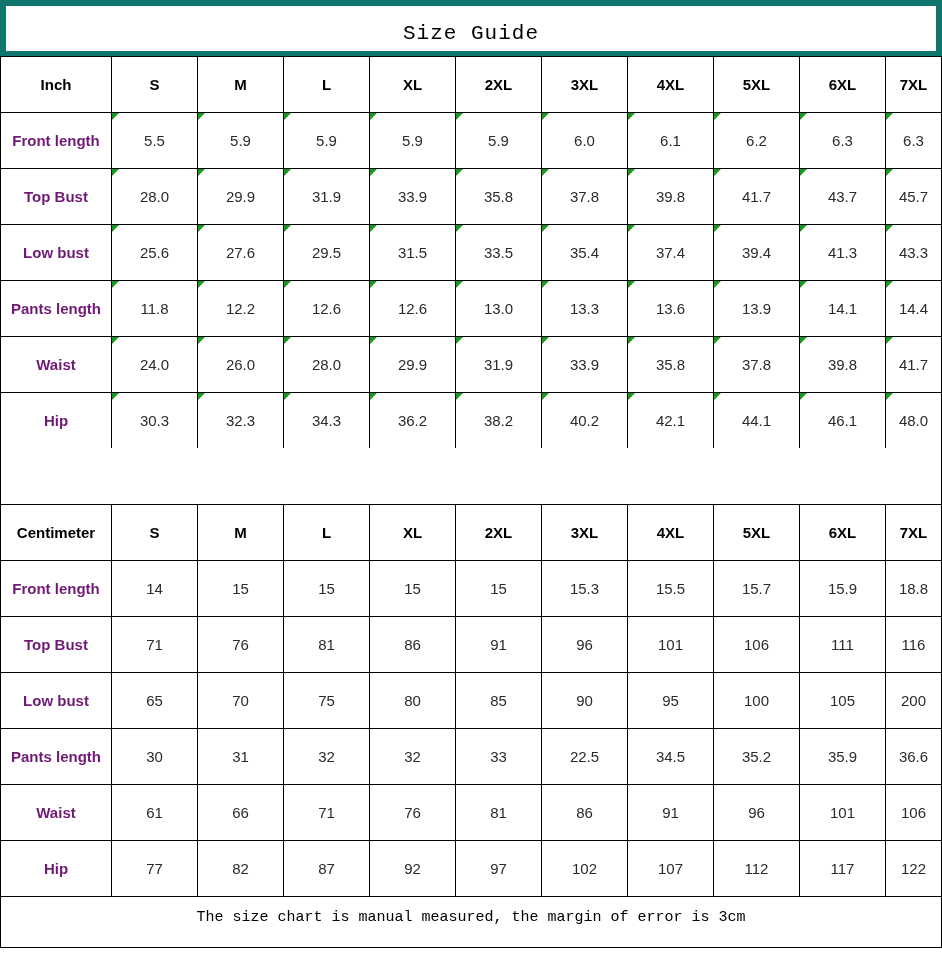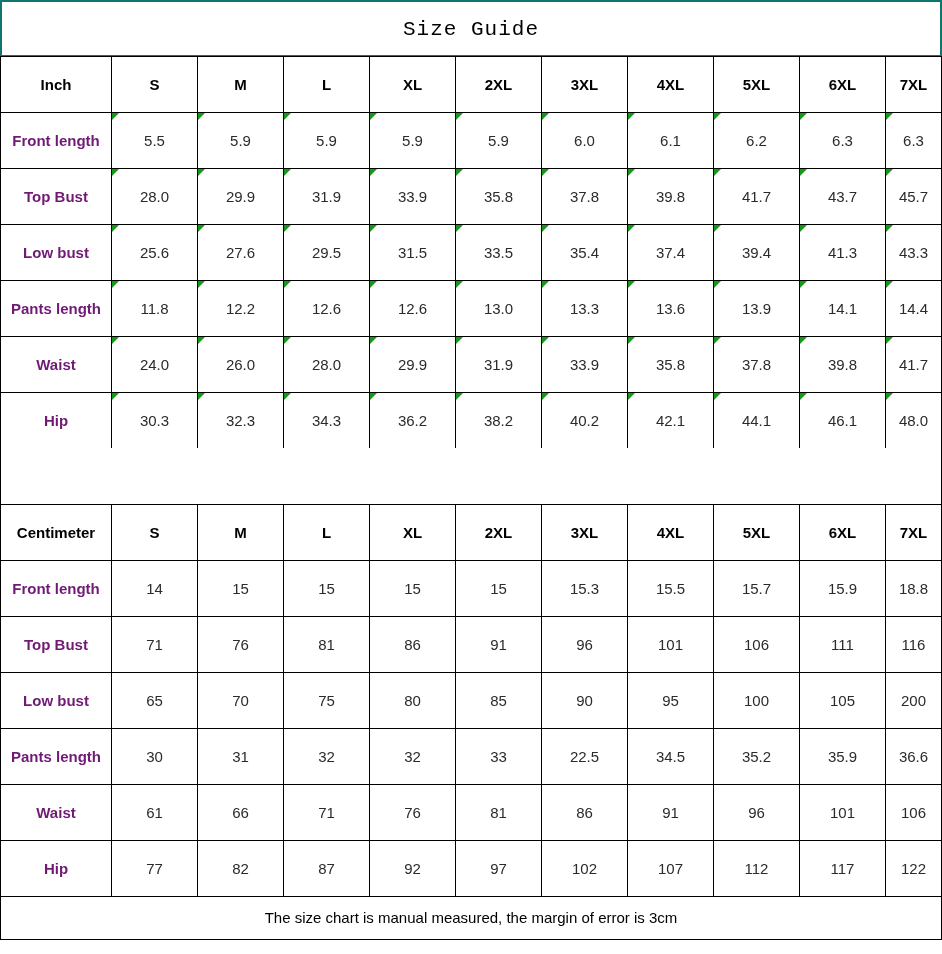--- a/index.html
+++ b/index.html
@@ -8,21 +8,21 @@
     height: 954px;
     background: #ffffff;
     font-family: "Liberation Sans", sans-serif;
     color: #000;
     overflow: hidden;
     box-sizing: border-box;
   }
   .title-box {
     box-sizing: border-box;
     height: 57px;
-    border: 2px solid #0f766e;
+    border: 6px solid #0f766e;
     text-align: center;
     line-height: 56px;
     font-family: "Liberation Mono", "DejaVu Sans Mono", monospace;
     font-size: 21px;
     font-weight: 500;
     letter-spacing: 1px;
   }
   table.size-table {
     width: 942px;
     border-collapse: collapse;
@@ -67,26 +67,26 @@
   .gap-row {
     box-sizing: border-box;
     height: 57px;
     margin-top: -1px;
     border-left: 1px solid #000;
     border-right: 1px solid #000;
     background: #fff;
   }
   .footer-box {
     box-sizing: border-box;
-    height: 44px;
+    height: 52px;
     margin-top: -1px;
     border: 1px solid #000;
     text-align: center;
     line-height: 42px;
-    font-family: Liberation Sans, sans-serif;
+    font-family: Liberation Mono, monospace;
     font-size: 15px;
     color: #000;
   }
   .bottom-strip {
     height: 14px;
     background: #fff;
   }
 </style>
 </head>
 <body>

